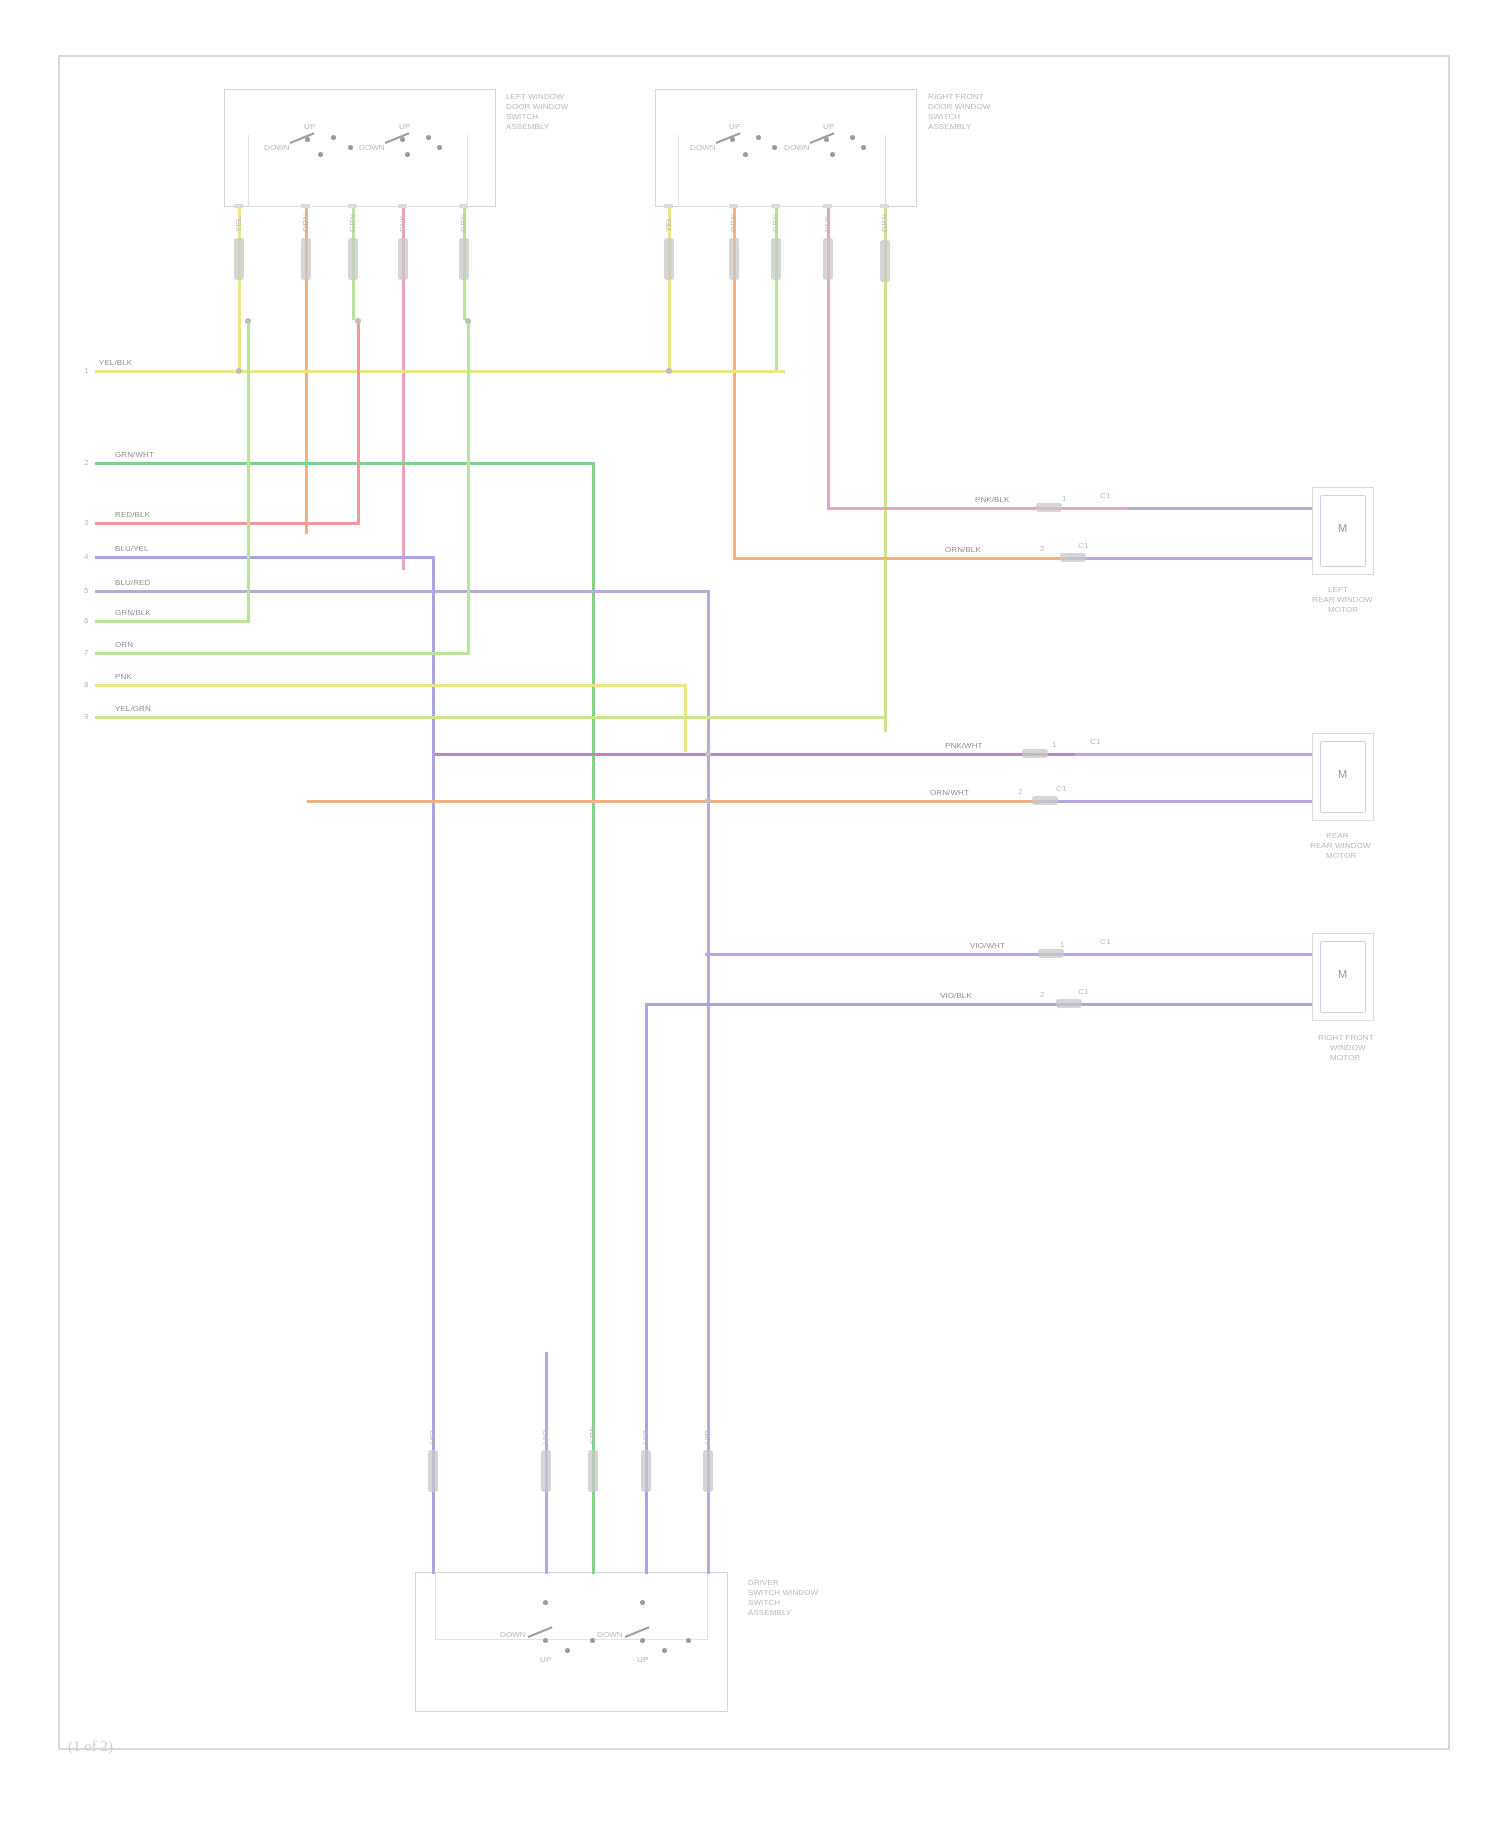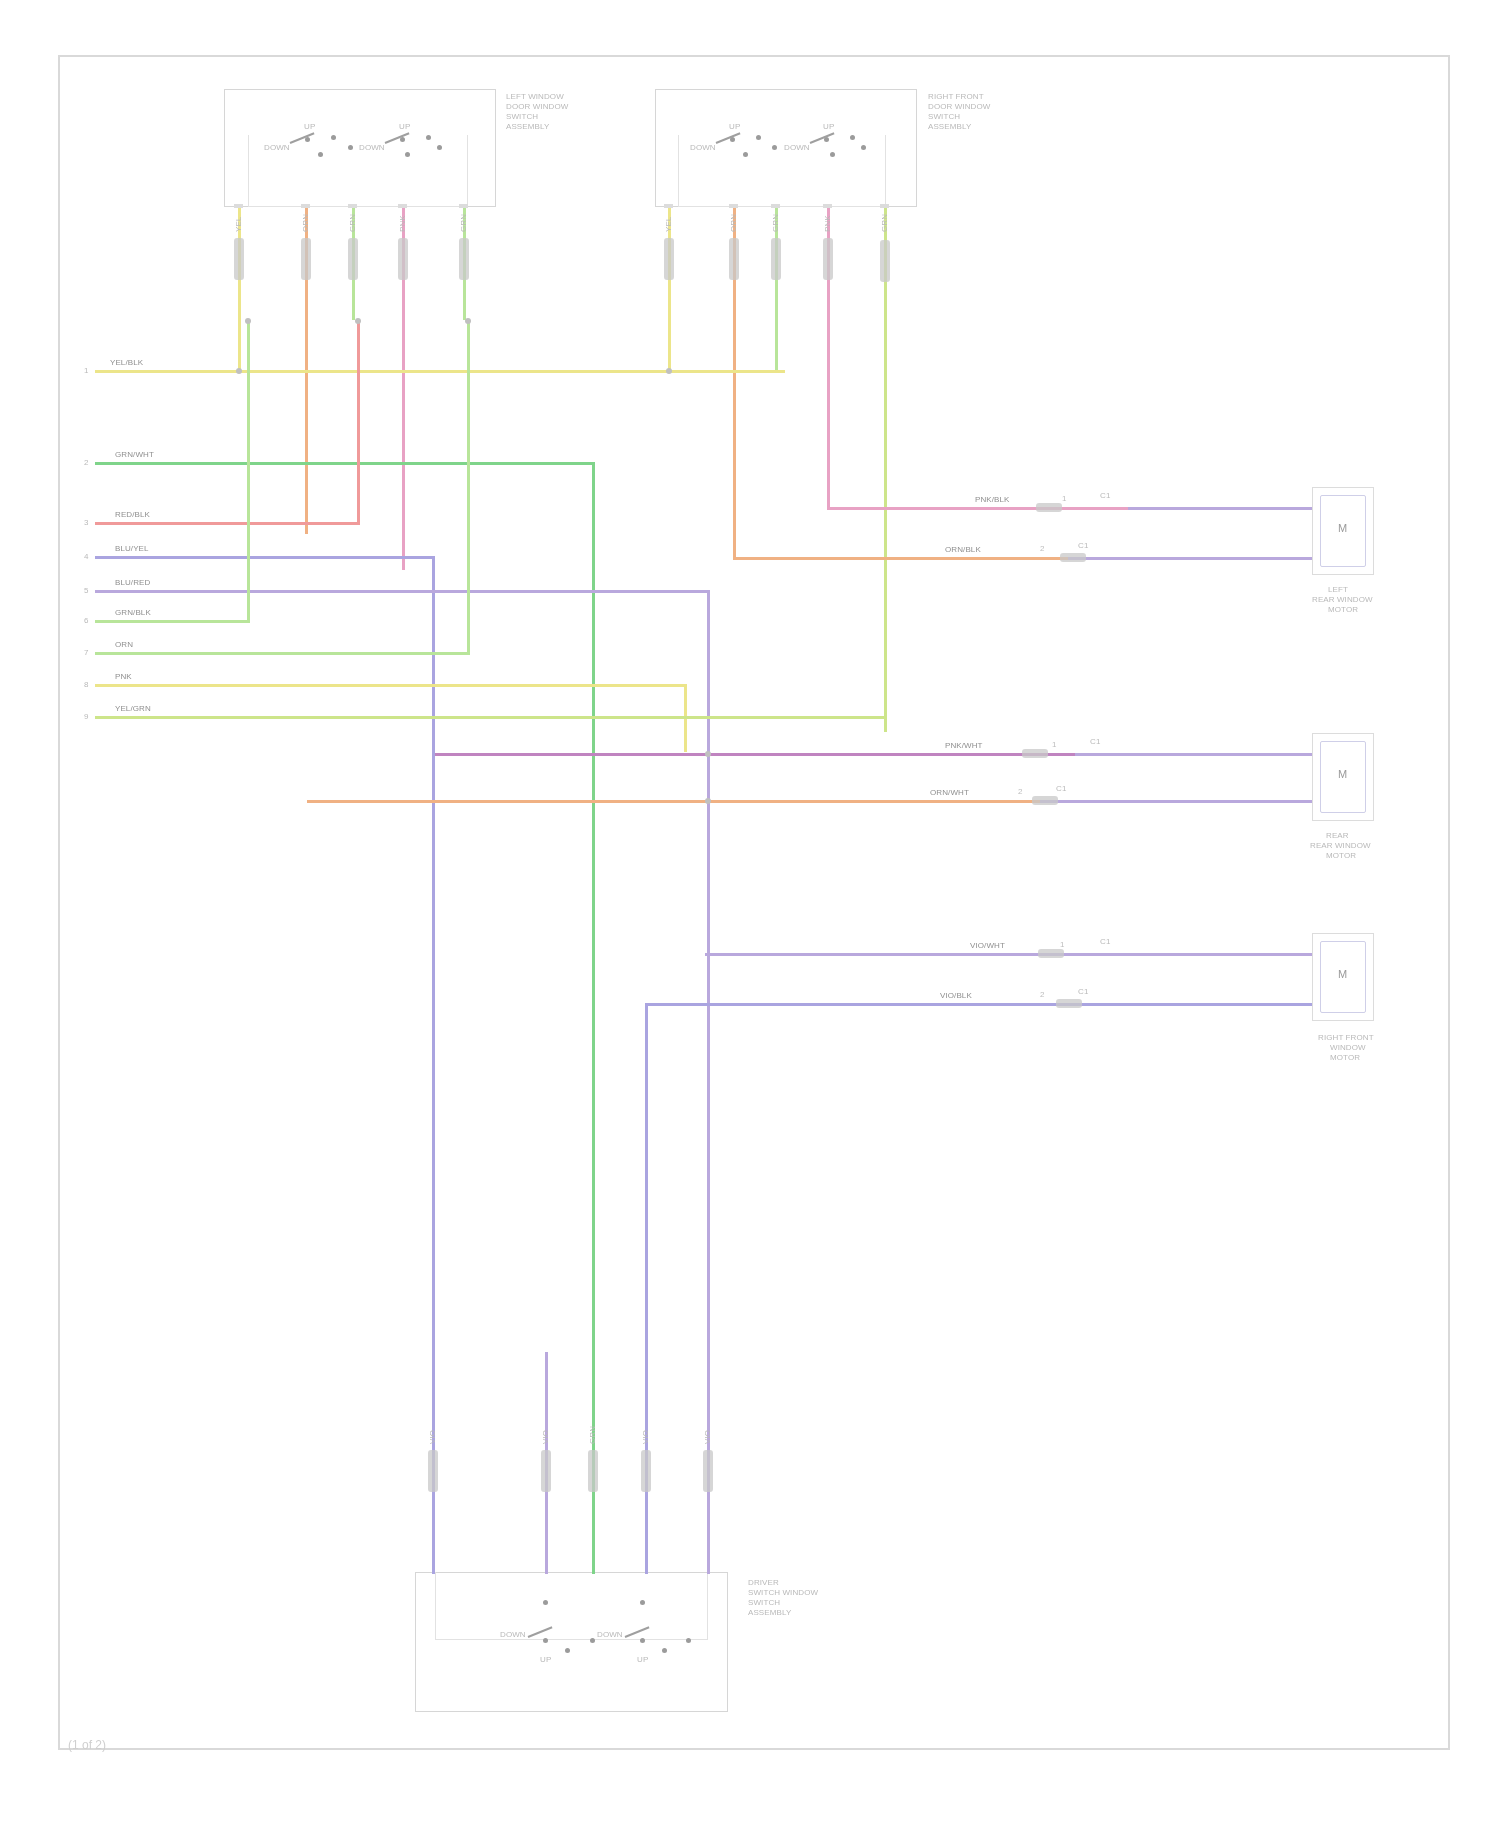--- a/index.html
+++ b/index.html
@@ -106,23 +106,23 @@
     position:absolute;
     font-size:11px;
     color:#9a9a9a;
     font-family:"Liberation Sans",sans-serif;
   }
 
   
   #footer-id{
     position:absolute;
     left:68px; top:1738px;
-    font-size:12px;
+    font-size:15px;
     color:#cfcfcf;
-    font-family:Liberation Sans, sans-serif;
+    font-family:Liberation Serif, serif;
   }
 
   
   .cap{
     position:absolute;
     width:9px;height:4px;
     background:#dcdcdc;
   }
 </style>
 </head>
@@ -226,21 +226,21 @@
   <div class="conn" style="left:823px;top:238px;"></div>
   <div class="lbl vert" style="left:823px;top:232px;">PNK</div>
   <div class="cap" style="left:823px;top:204px;"></div>
 
   <div class="wire v" style="left:884px;top:207px;height:525px;background:#cde58a;"></div>
   <div class="conn" style="left:880px;top:240px;"></div>
   <div class="lbl vert" style="left:880px;top:232px;">GRN</div>
   <div class="cap" style="left:880px;top:204px;"></div>
 
   <div class="wire h" style="left:95px;top:370px;width:690px;background:#ece58a;"></div>
-  <div class="lbl blk" style="left:110px;top:358px;text-align:center;">YEL/BLK</div>
+  <div class="lbl blk" style="left:99px;top:358px;text-align:center;">YEL/BLK</div>
   <div class="lbl" style="left:84px;top:366px;">1</div>
   <div class="dot" style="left:236px;top:368px;"></div>
   <div class="dot" style="left:666px;top:368px;"></div>
 
   <div class="wire h" style="left:95px;top:462px;width:500px;background:#7fd48a;"></div>
   <div class="wire v" style="left:592px;top:462px;height:890px;background:#7fd48a;"></div>
   <div class="lbl blk" style="left:115px;top:450px;">GRN/WHT</div>
   <div class="lbl" style="left:84px;top:458px;">2</div>
 
   <div class="wire h" style="left:95px;top:522px;width:265px;background:#f09a9a;"></div>

